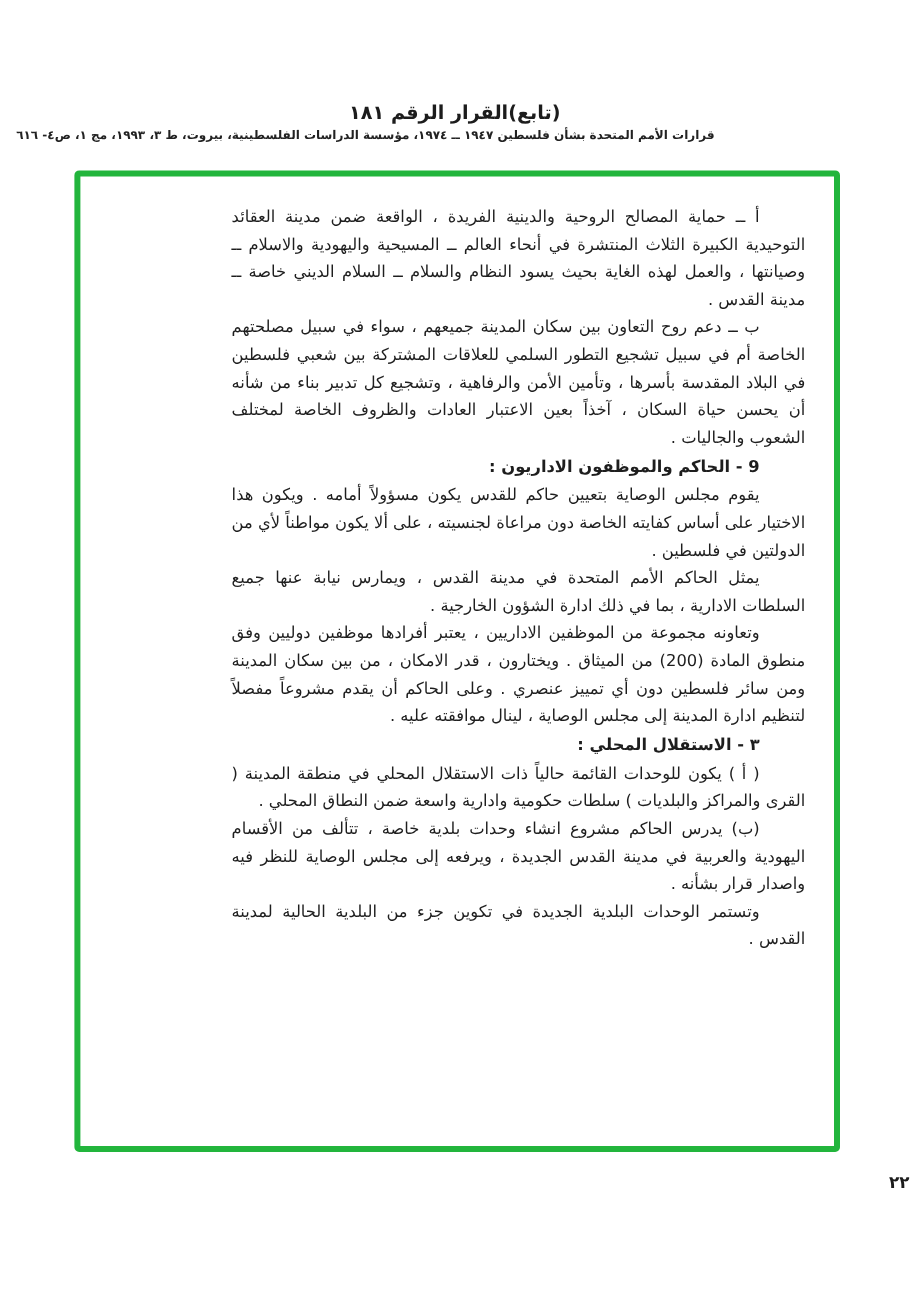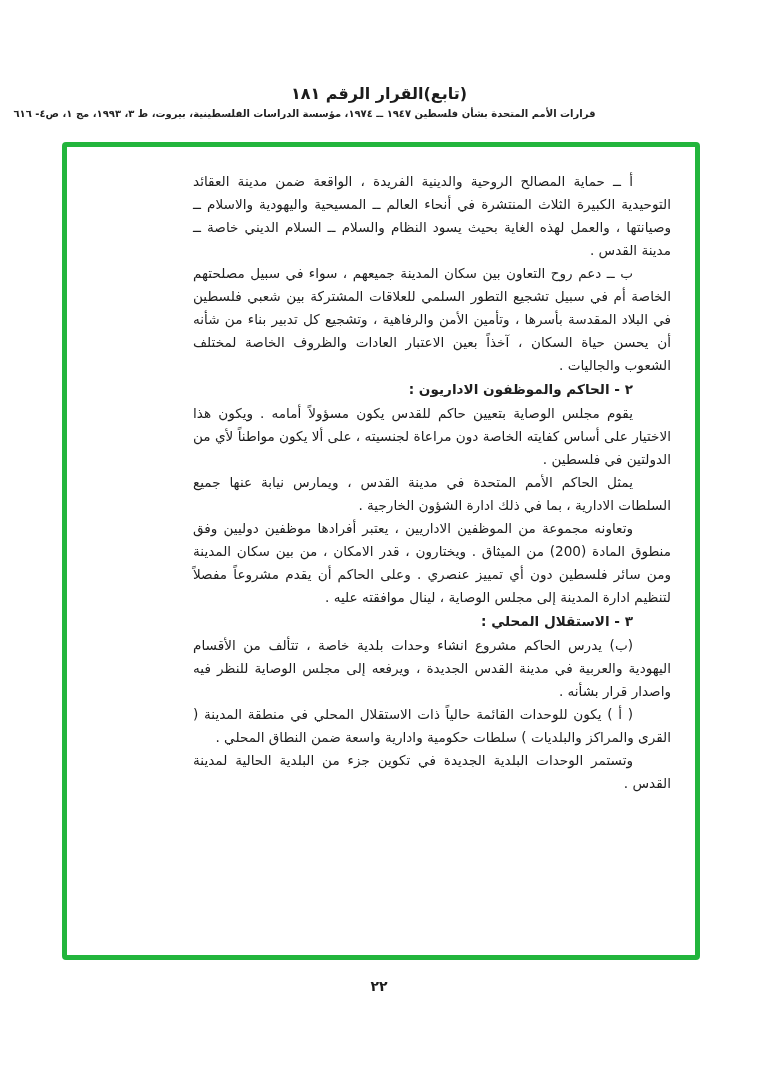--- a/index.html
+++ b/index.html
@@ -48,39 +48,39 @@
   .content p{
     margin:0;
     text-indent:38px;
   }
   .content p.section-heading{
     font-weight:bold;
     margin:1px 0;
   }
   .page-number{
     position:absolute;top:978px;left:0;width:758px;
-    text-align:center;direction:rtl;
+    text-align:right;direction:rtl;
     font-size:14px;font-weight:bold;
     letter-spacing:4px;
   }
 </style>
 </head>
 <body>
 
 <div class="page-title">(تابع)القرار الرقم ١٨١</div>
 <div class="citation-line">قرارات الأمم المتحدة بشأن فلسطين ١٩٤٧ ــ ١٩٧٤، مؤسسة الدراسات الفلسطينية، بيروت، ط ٣، ١٩٩٣، مج ١، ص٤- ٦١٦</div>
 
 <div class="content-frame"></div>
 
 <div class="content">
   <p>أ ــ حماية المصالح الروحية والدينية الفريدة ، الواقعة ضمن مدينة العقائد التوحيدية الكبيرة الثلاث المنتشرة في أنحاء العالم ــ المسيحية واليهودية والاسلام ــ وصيانتها ، والعمل لهذه الغاية بحيث يسود النظام والسلام ــ السلام الديني خاصة ــ مدينة القدس .</p>
   <p>ب ــ دعم روح التعاون بين سكان المدينة جميعهم ، سواء في سبيل مصلحتهم الخاصة أم في سبيل تشجيع التطور السلمي للعلاقات المشتركة بين شعبي فلسطين في البلاد المقدسة بأسرها ، وتأمين الأمن والرفاهية ، وتشجيع كل تدبير بناء من شأنه أن يحسن حياة السكان ، آخذاً بعين الاعتبار العادات والظروف الخاصة لمختلف الشعوب والجاليات .</p>
-  <p class="section-heading">٢ - الحاكم والموظفون الاداريون :</p>
+  <p class="section-heading">9 - الحاكم والموظفون الاداريون :</p>
   <p>يقوم مجلس الوصاية بتعيين حاكم للقدس يكون مسؤولاً أمامه . ويكون هذا الاختيار على أساس كفايته الخاصة دون مراعاة لجنسيته ، على ألا يكون مواطناً لأي من الدولتين في فلسطين .</p>
   <p>يمثل الحاكم الأمم المتحدة في مدينة القدس ، ويمارس نيابة عنها جميع السلطات الادارية ، بما في ذلك ادارة الشؤون الخارجية .</p>
   <p>وتعاونه مجموعة من الموظفين الاداريين ، يعتبر أفرادها موظفين دوليين وفق منطوق المادة (200) من الميثاق . ويختارون ، قدر الامكان ، من بين سكان المدينة ومن سائر فلسطين دون أي تمييز عنصري . وعلى الحاكم أن يقدم مشروعاً مفصلاً لتنظيم ادارة المدينة إلى مجلس الوصاية ، لينال موافقته عليه .</p>
   <p class="section-heading">٣ - الاستقلال المحلي :</p>
+  <p>( أ ) يكون للوحدات القائمة حالياً ذات الاستقلال المحلي في منطقة المدينة ( القرى والمراكز والبلديات ) سلطات حكومية وادارية واسعة ضمن النطاق المحلي .</p>
   <p>(ب) يدرس الحاكم مشروع انشاء وحدات بلدية خاصة ، تتألف من الأقسام اليهودية والعربية في مدينة القدس الجديدة ، ويرفعه إلى مجلس الوصاية للنظر فيه واصدار قرار بشأنه .</p>
-  <p>( أ ) يكون للوحدات القائمة حالياً ذات الاستقلال المحلي في منطقة المدينة ( القرى والمراكز والبلديات ) سلطات حكومية وادارية واسعة ضمن النطاق المحلي .</p>
   <p>وتستمر الوحدات البلدية الجديدة في تكوين جزء من البلدية الحالية لمدينة القدس .</p>
 </div>
 
 <div class="page-number">٢٢</div>
 
 </body></html>

